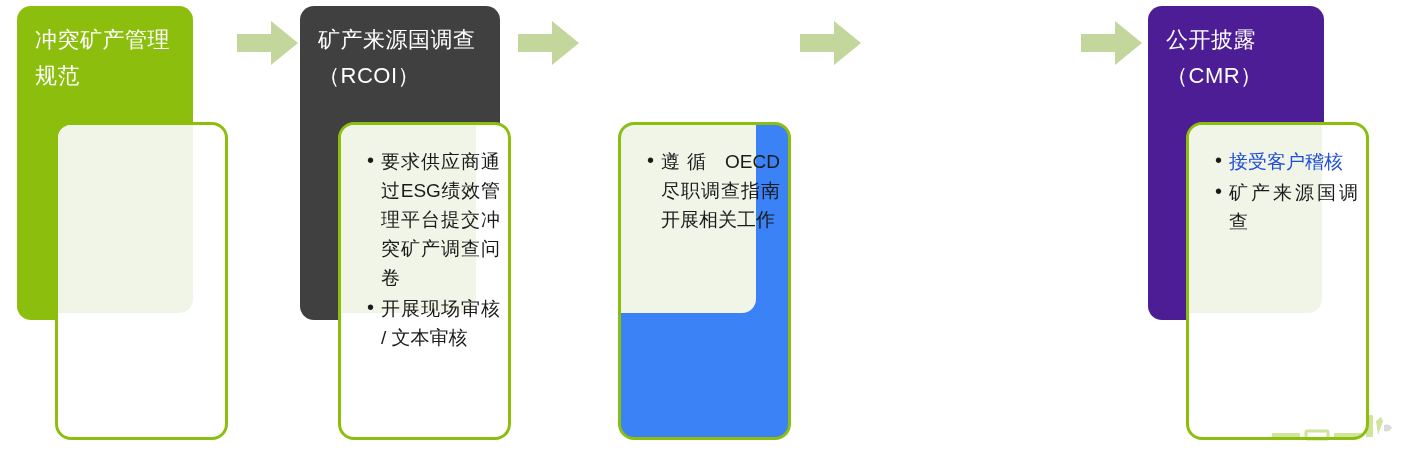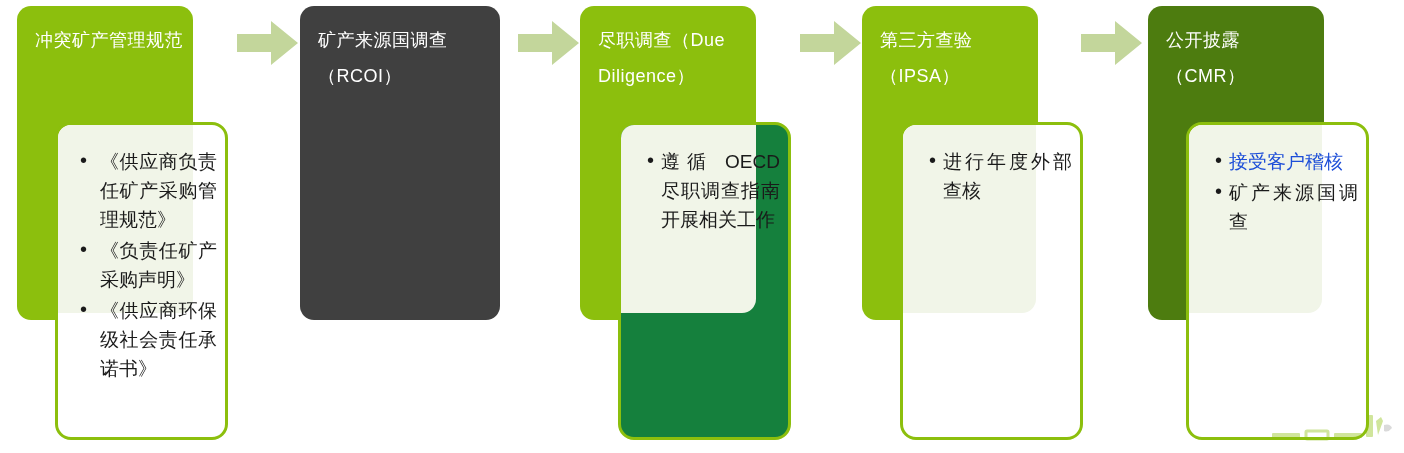--- a/index.html
+++ b/index.html
@@ -37,21 +37,21 @@
     top: 6px;
     width: 176px;
     height: 314px;
     background: #8cbf0d;
     border-radius: 14px;
     box-sizing: border-box;
     padding: 16px 10px 0 18px;
   }
   .stage-title {
     color: #ffffff;
-    font-size: 18px;
+    font-size: 22px;
     line-height: 36px;
     letter-spacing: 0.5px;
     white-space: pre-line;
     font-weight: 400;
   }
 
   
   .stage-card {
     position: absolute;
     left: 55px;
@@ -129,56 +129,44 @@
 </head>
 <body>
 
 <div id="flow">
     <div class="stage wide-bullet" style="left: 0px;">
       <div class="stage-header" style="width: 176px; background: rgb(140, 191, 13);">
         <div class="stage-title" style="color: rgb(255, 255, 255);">冲突矿产管理规范</div>
       </div>
       <div class="stage-card" style="left: 55px; width: 173px; background: rgb(255, 255, 255); border-color: rgb(140, 191, 13);">
         <div class="card-tint" style="width: 135px; height: 188px; background: rgb(241, 245, 232);"></div>
-        <ul class="card-list">
-          <li style="color: rgb(26, 26, 26);">《供应商负责任矿产采购管理规范》</li>
-          <li style="color: rgb(26, 26, 26);">《负责任矿产采购声明》</li>
-          <li style="color: rgb(26, 26, 26);">《供应商环保级社会责任承诺书》</li>
-        </ul>
       </div>
     </div>
     <div class="stage" style="left: 283px;">
       <div class="stage-header" style="width: 200px; background: #404040;">
         <div class="stage-title" style="color: rgb(255, 255, 255);">矿产来源国调查（RCOI）</div>
       </div>
+      <div class="stage-card" style="left: 55px; width: 173px; background: rgb(255, 255, 255); border-color: rgb(140, 191, 13);">
+        <div class="card-tint" style="width: 135px; height: 188px; background: rgb(241, 245, 232);"></div>
+        <ul class="card-list">
+          <li style="color: rgb(26, 26, 26);">要求供应商通过ESG绩效管理平台提交冲突矿产调查问卷</li>
+          <li style="color: rgb(26, 26, 26);">开展现场审核 / 文本审核</li>
+        </ul>
+      </div>
     </div>
     <div class="stage" style="left: 563px;">
-      <div class="stage-header" style="width: 176px; background: rgb(140, 191, 13);">
-        <div class="stage-title" style="color: rgb(255, 255, 255);">尽职调查（Due Diligence）</div>
-      </div>
-      <div class="stage-card" style="left: 55px; width: 173px; background: #15803d; border-color: rgb(140, 191, 13);">
+      <div class="stage-card" style="left: 55px; width: 173px; background: #3b82f6; border-color: rgb(140, 191, 13);">
         <div class="card-tint" style="width: 135px; height: 188px; background: rgb(241, 245, 232);"></div>
         <ul class="card-list">
           <li style="color: rgb(26, 26, 26);">遵循 OECD 尽职调查指南开展相关工作</li>
         </ul>
       </div>
     </div>
-    <div class="stage" style="left: 845px;">
-      <div class="stage-header" style="width: 176px; background: rgb(140, 191, 13);">
-        <div class="stage-title" style="color: rgb(255, 255, 255);">第三方查验（IPSA）</div>
-      </div>
-      <div class="stage-card" style="left: 55px; width: 183px; background: rgb(255, 255, 255); border-color: rgb(140, 191, 13);">
-        <div class="card-tint" style="width: 133px; height: 188px; background: rgb(241, 245, 232);"></div>
-        <ul class="card-list">
-          <li style="color: rgb(26, 26, 26);">进行年度外部查核</li>
-        </ul>
-      </div>
-    </div>
     <div class="stage" style="left: 1131px;">
-      <div class="stage-header" style="width: 176px; background: #4d7c0f;">
+      <div class="stage-header" style="width: 176px; background: #4c1d95;">
         <div class="stage-title" style="color: rgb(255, 255, 255);">公开披露（CMR）</div>
       </div>
       <div class="stage-card" style="left: 55px; width: 183px; background: rgb(255, 255, 255); border-color: rgb(140, 191, 13);">
         <div class="card-tint" style="width: 133px; height: 188px; background: rgb(241, 245, 232);"></div>
         <ul class="card-list">
           <li style="color: #1d4ed8;">接受客户稽核</li>
           <li style="color: rgb(26, 26, 26);">矿产来源国调查</li>
         </ul>
       </div>
     </div>

